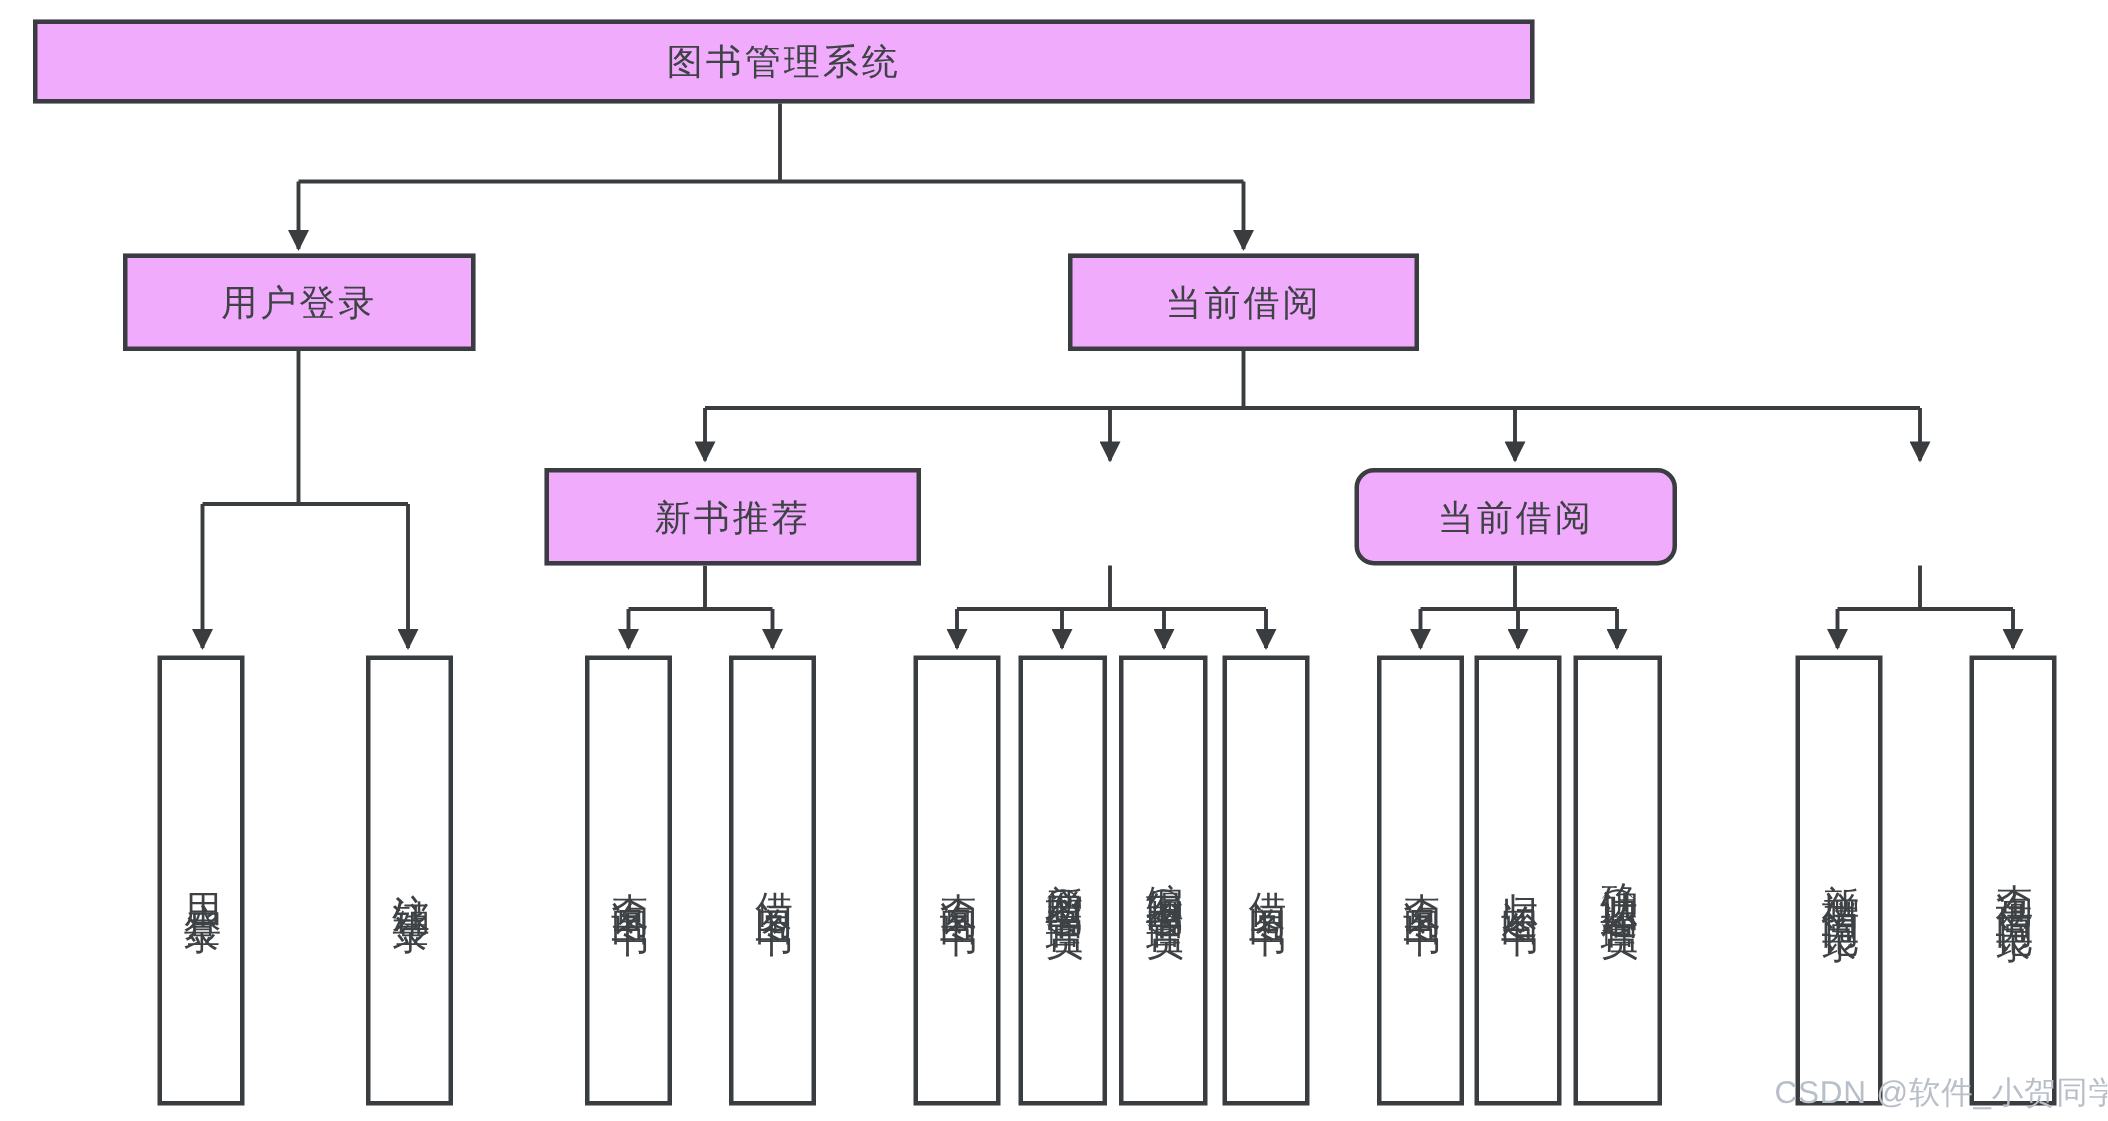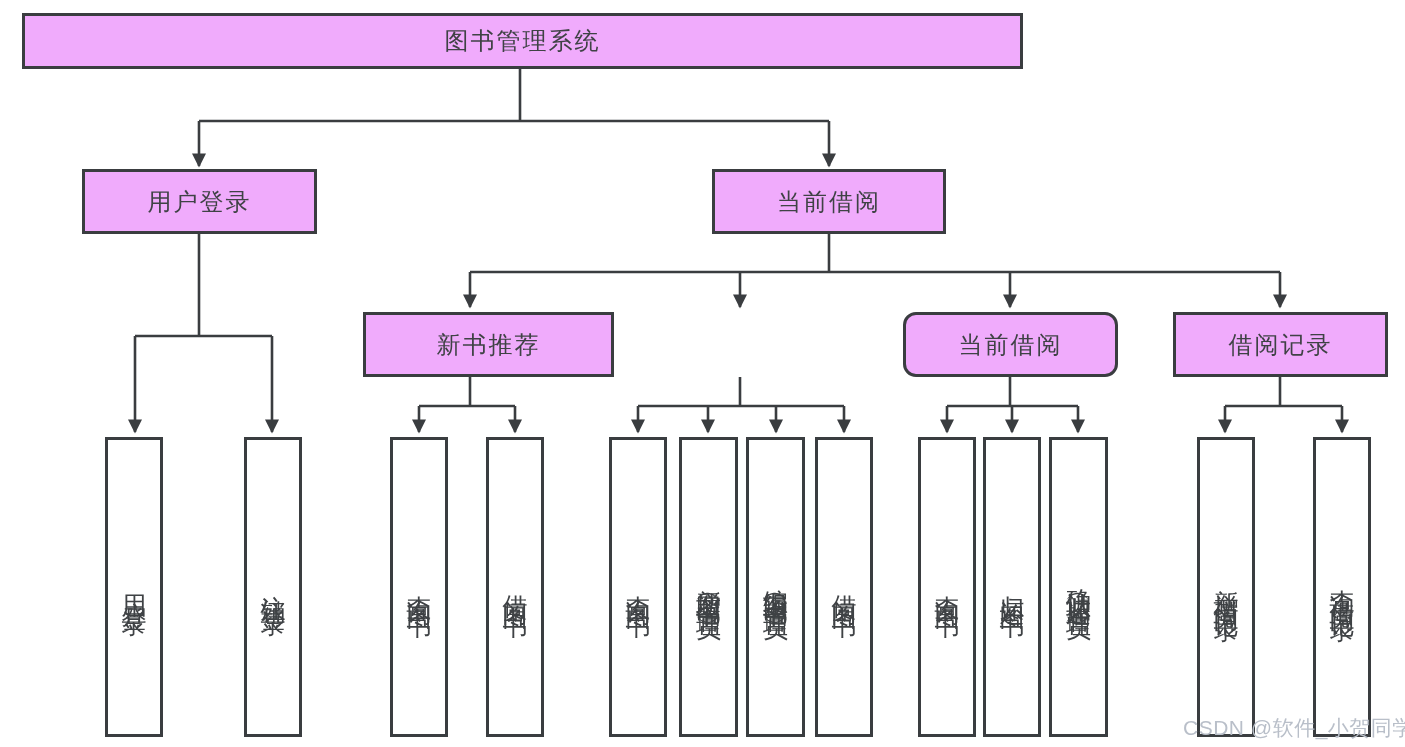--- a/index.html
+++ b/index.html
@@ -104,21 +104,20 @@
     <line class="cline" x1="1342" y1="406" x2="1342" y2="432" marker-end="url(#arw)"></line>
   </svg>
 
   <div class="hbox" style="left:22px;top:13px;width:1001px;height:56px;">图书管理系统</div>
 
   <div class="hbox" style="left:82px;top:169px;width:235px;height:65px;">用户登录</div>
   <div class="hbox" style="left:712px;top:169px;width:234px;height:65px;">当前借阅</div>
 
   <div class="hbox" style="left:363px;top:312px;width:251px;height:65px;">新书推荐</div>
   <div class="hbox" style="left:903px;top:312px;width:215px;height:65px;border-radius:13px;">当前借阅</div>
-  <div class="hbox" style="left:1173px;top:312px;width:215px;height:65px;">借阅记录</div>
 
   <div class="vbox" style="left:105px;">用户登录</div>
   <div class="vbox" style="left:244px;">注销登录</div>
 
   <div class="vbox" style="left:390px;">查询图书</div>
   <div class="vbox" style="left:486px;">借阅图书</div>
 
   <div class="vbox" style="left:609px;">查询图书</div>
   <div class="vbox" style="left:679px;width:59px;letter-spacing:4px;">新增图书（管理员）</div>
   <div class="vbox" style="left:746px;width:59px;letter-spacing:4px;">编辑图书（管理员）</div>

